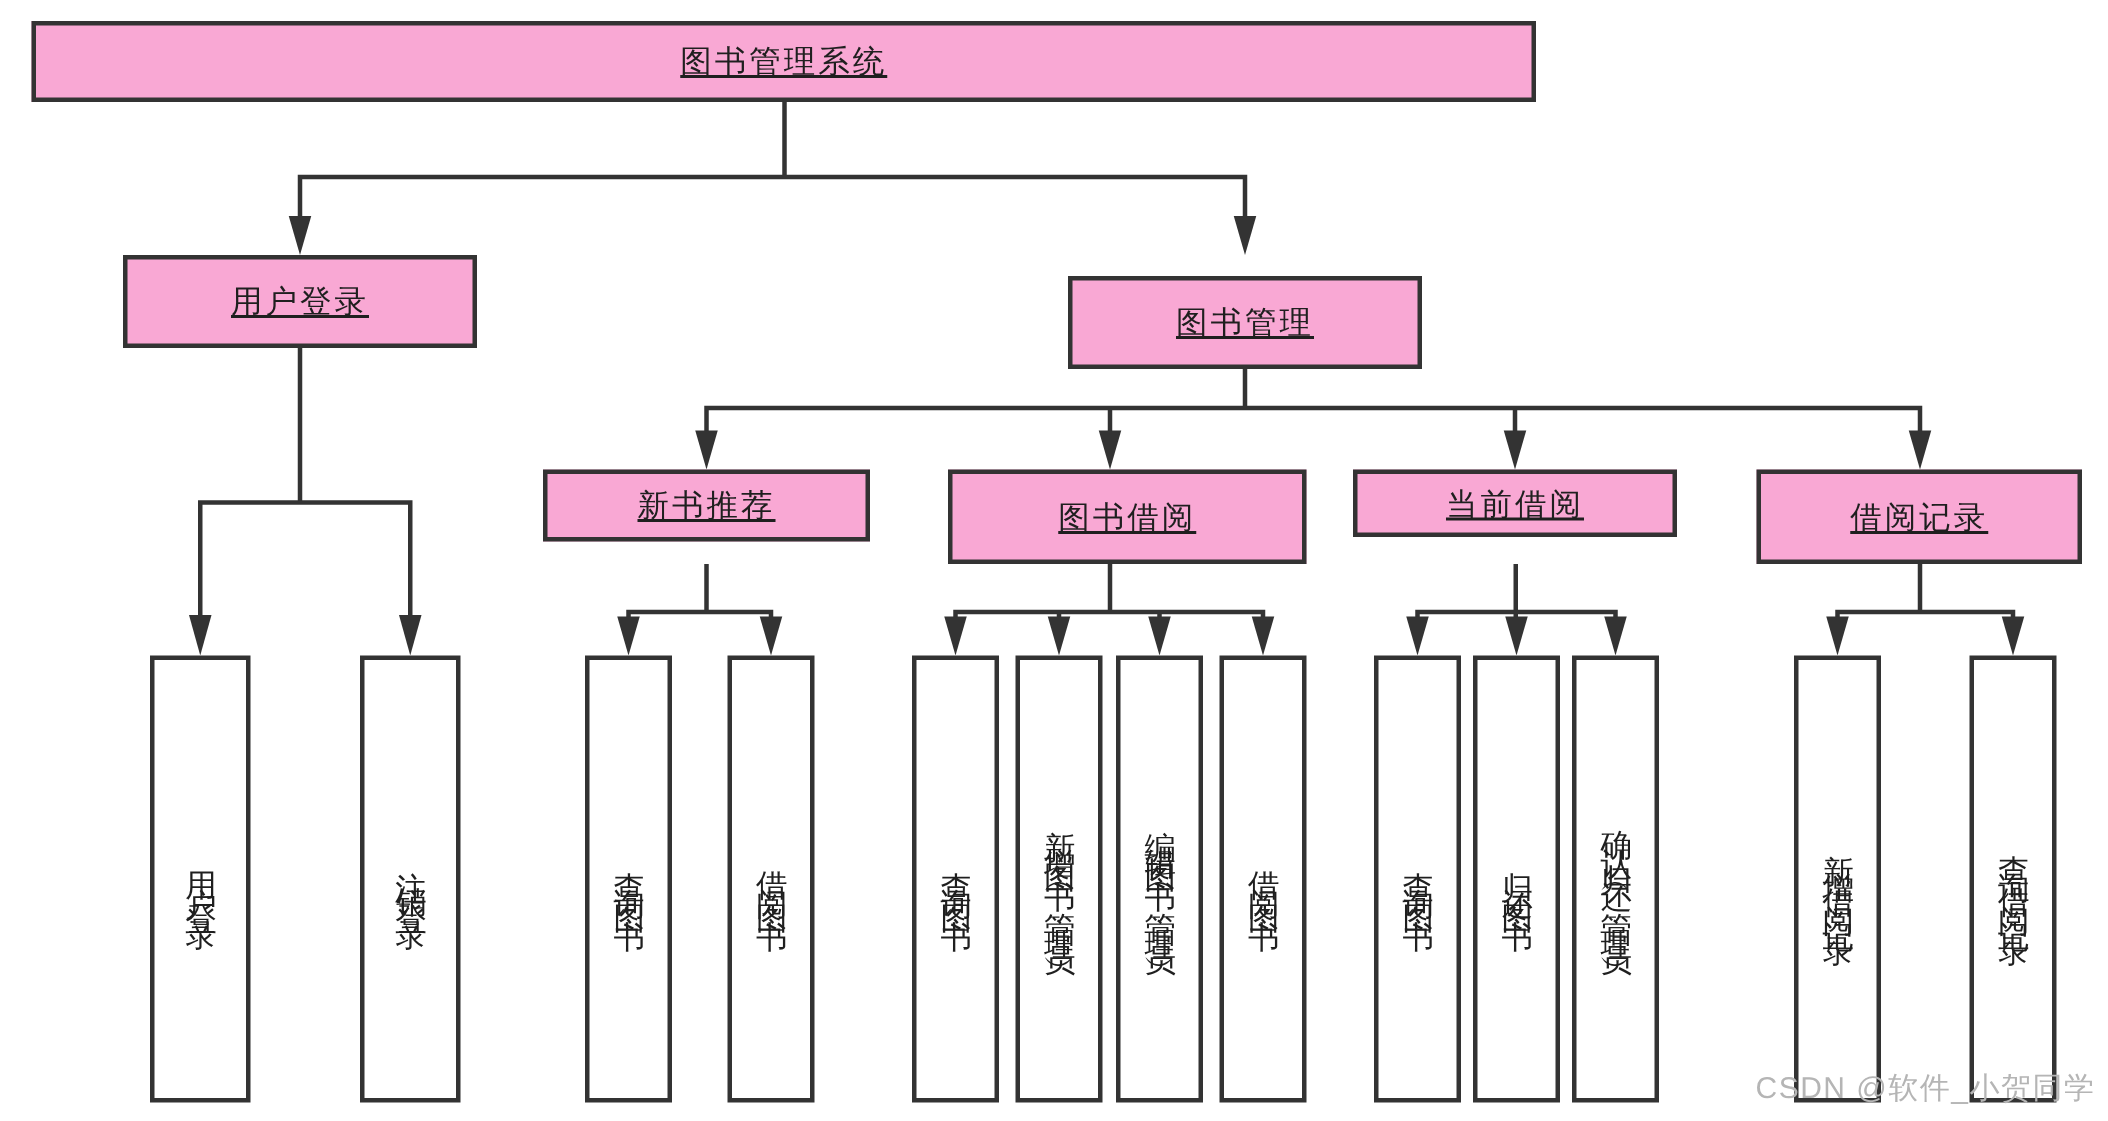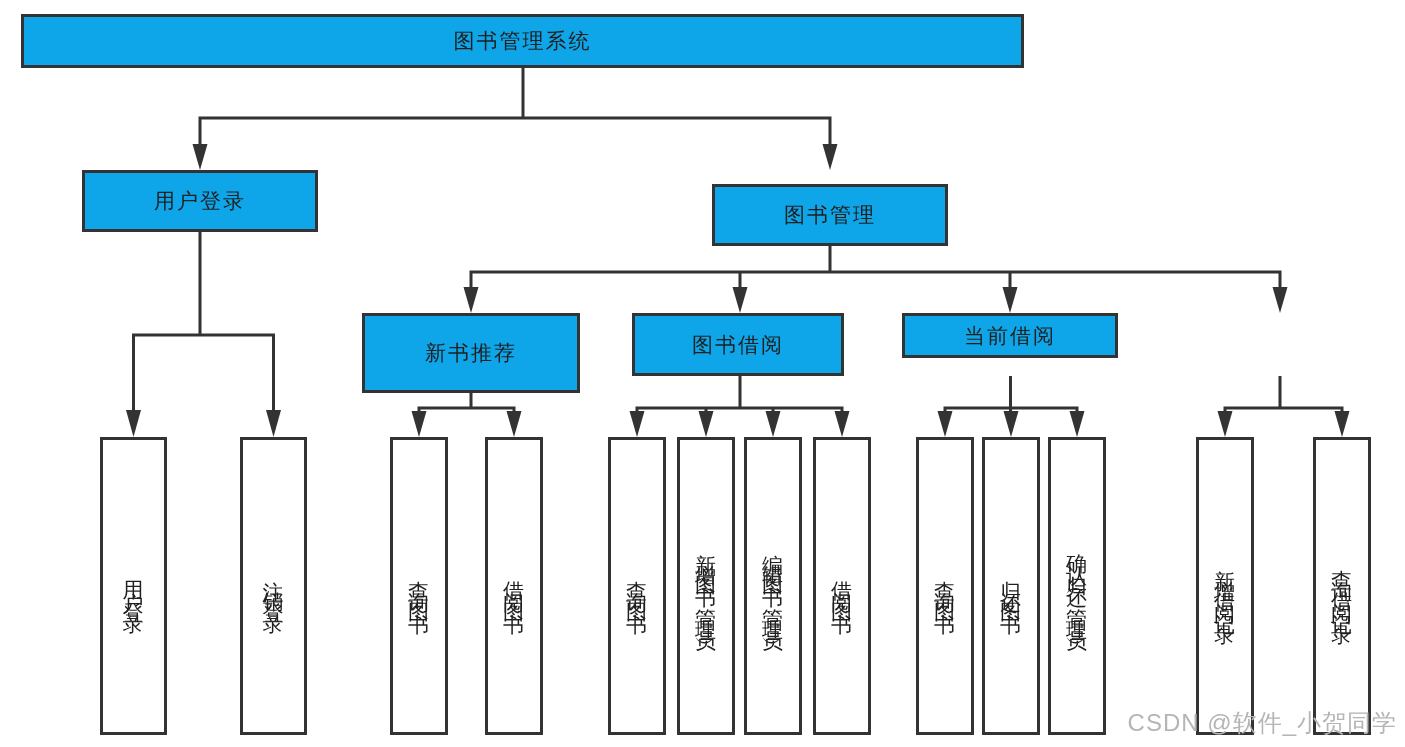--- a/index.html
+++ b/index.html
@@ -17,35 +17,36 @@
     overflow:hidden;
   }
   .connectors{
     position:absolute;left:0;top:0;width:1405px;height:747px;
     pointer-events:none;
   }
   .node{
     position:absolute;
     box-sizing:border-box;
     border:3px solid var(--line);
-    background:#0ea5e9;
+    background:#f9a8d4;
     display:flex;align-items:center;justify-content:center;
     font-size:21px;
     letter-spacing:2px;
     color:var(--text);
     white-space:nowrap;
+    text-decoration:underline;
   }
   
   .n-root{left:21px;top:14px;width:1003px;height:54px;}
   
   .n-l2a{left:82px;top:170px;width:236px;height:62px;}
   .n-l2b{left:712px;top:184px;width:236px;height:62px;}
   
-  .n-l3a{left:362px;top:313px;width:218px;height:80px;}
-  .n-l3b{left:632px;top:313px;width:212px;height:63px;}
+  .n-l3a{left:362px;top:313px;width:218px;height:48px;}
+  .n-l3b{left:632px;top:313px;width:239px;height:63px;}
   .n-l3c{left:902px;top:313px;width:216px;height:45px;}
   .n-l3d{left:1171px;top:313px;width:217px;height:63px;}
   
   .leaf{
     position:absolute;
     top:437px;height:298px;
     box-sizing:border-box;
     border:3px solid var(--line);
     background:#ffffff;
     display:flex;align-items:center;justify-content:center;
@@ -68,21 +69,21 @@
   .lf7{left:744px;width:58px;}
   .lf8{left:813px;width:58px;}
   .lf9{left:916px;width:58px;}
   .lf10{left:982px;width:58px;}
   .lf11{left:1048px;width:58px;}
   .lf12{left:1196px;width:58px;}
   .lf13{left:1313px;width:58px;}
   .watermark{
     position:absolute;
     right:8px;bottom:8px;
-    font-size:24px;
+    font-size:20px;
     color:var(--wm);
     letter-spacing:1px;
     z-index:5;
     white-space:nowrap;
   }
 </style>
 </head>
 <body>
 
 <div class="stage">
@@ -140,20 +141,21 @@
   </svg>
 
   <div class="node n-root">图书管理系统</div>
 
   <div class="node n-l2a">用户登录</div>
   <div class="node n-l2b">图书管理</div>
 
   <div class="node n-l3a">新书推荐</div>
   <div class="node n-l3b">图书借阅</div>
   <div class="node n-l3c">当前借阅</div>
+  <div class="node n-l3d">借阅记录</div>
 
   <div class="leaf lf1">
     <span>用户登录</span>
   </div>
   <div class="leaf lf2">
     <span>注销登录</span>
   </div>
 
   <div class="leaf lf3">
     <span>查询图书</span>

